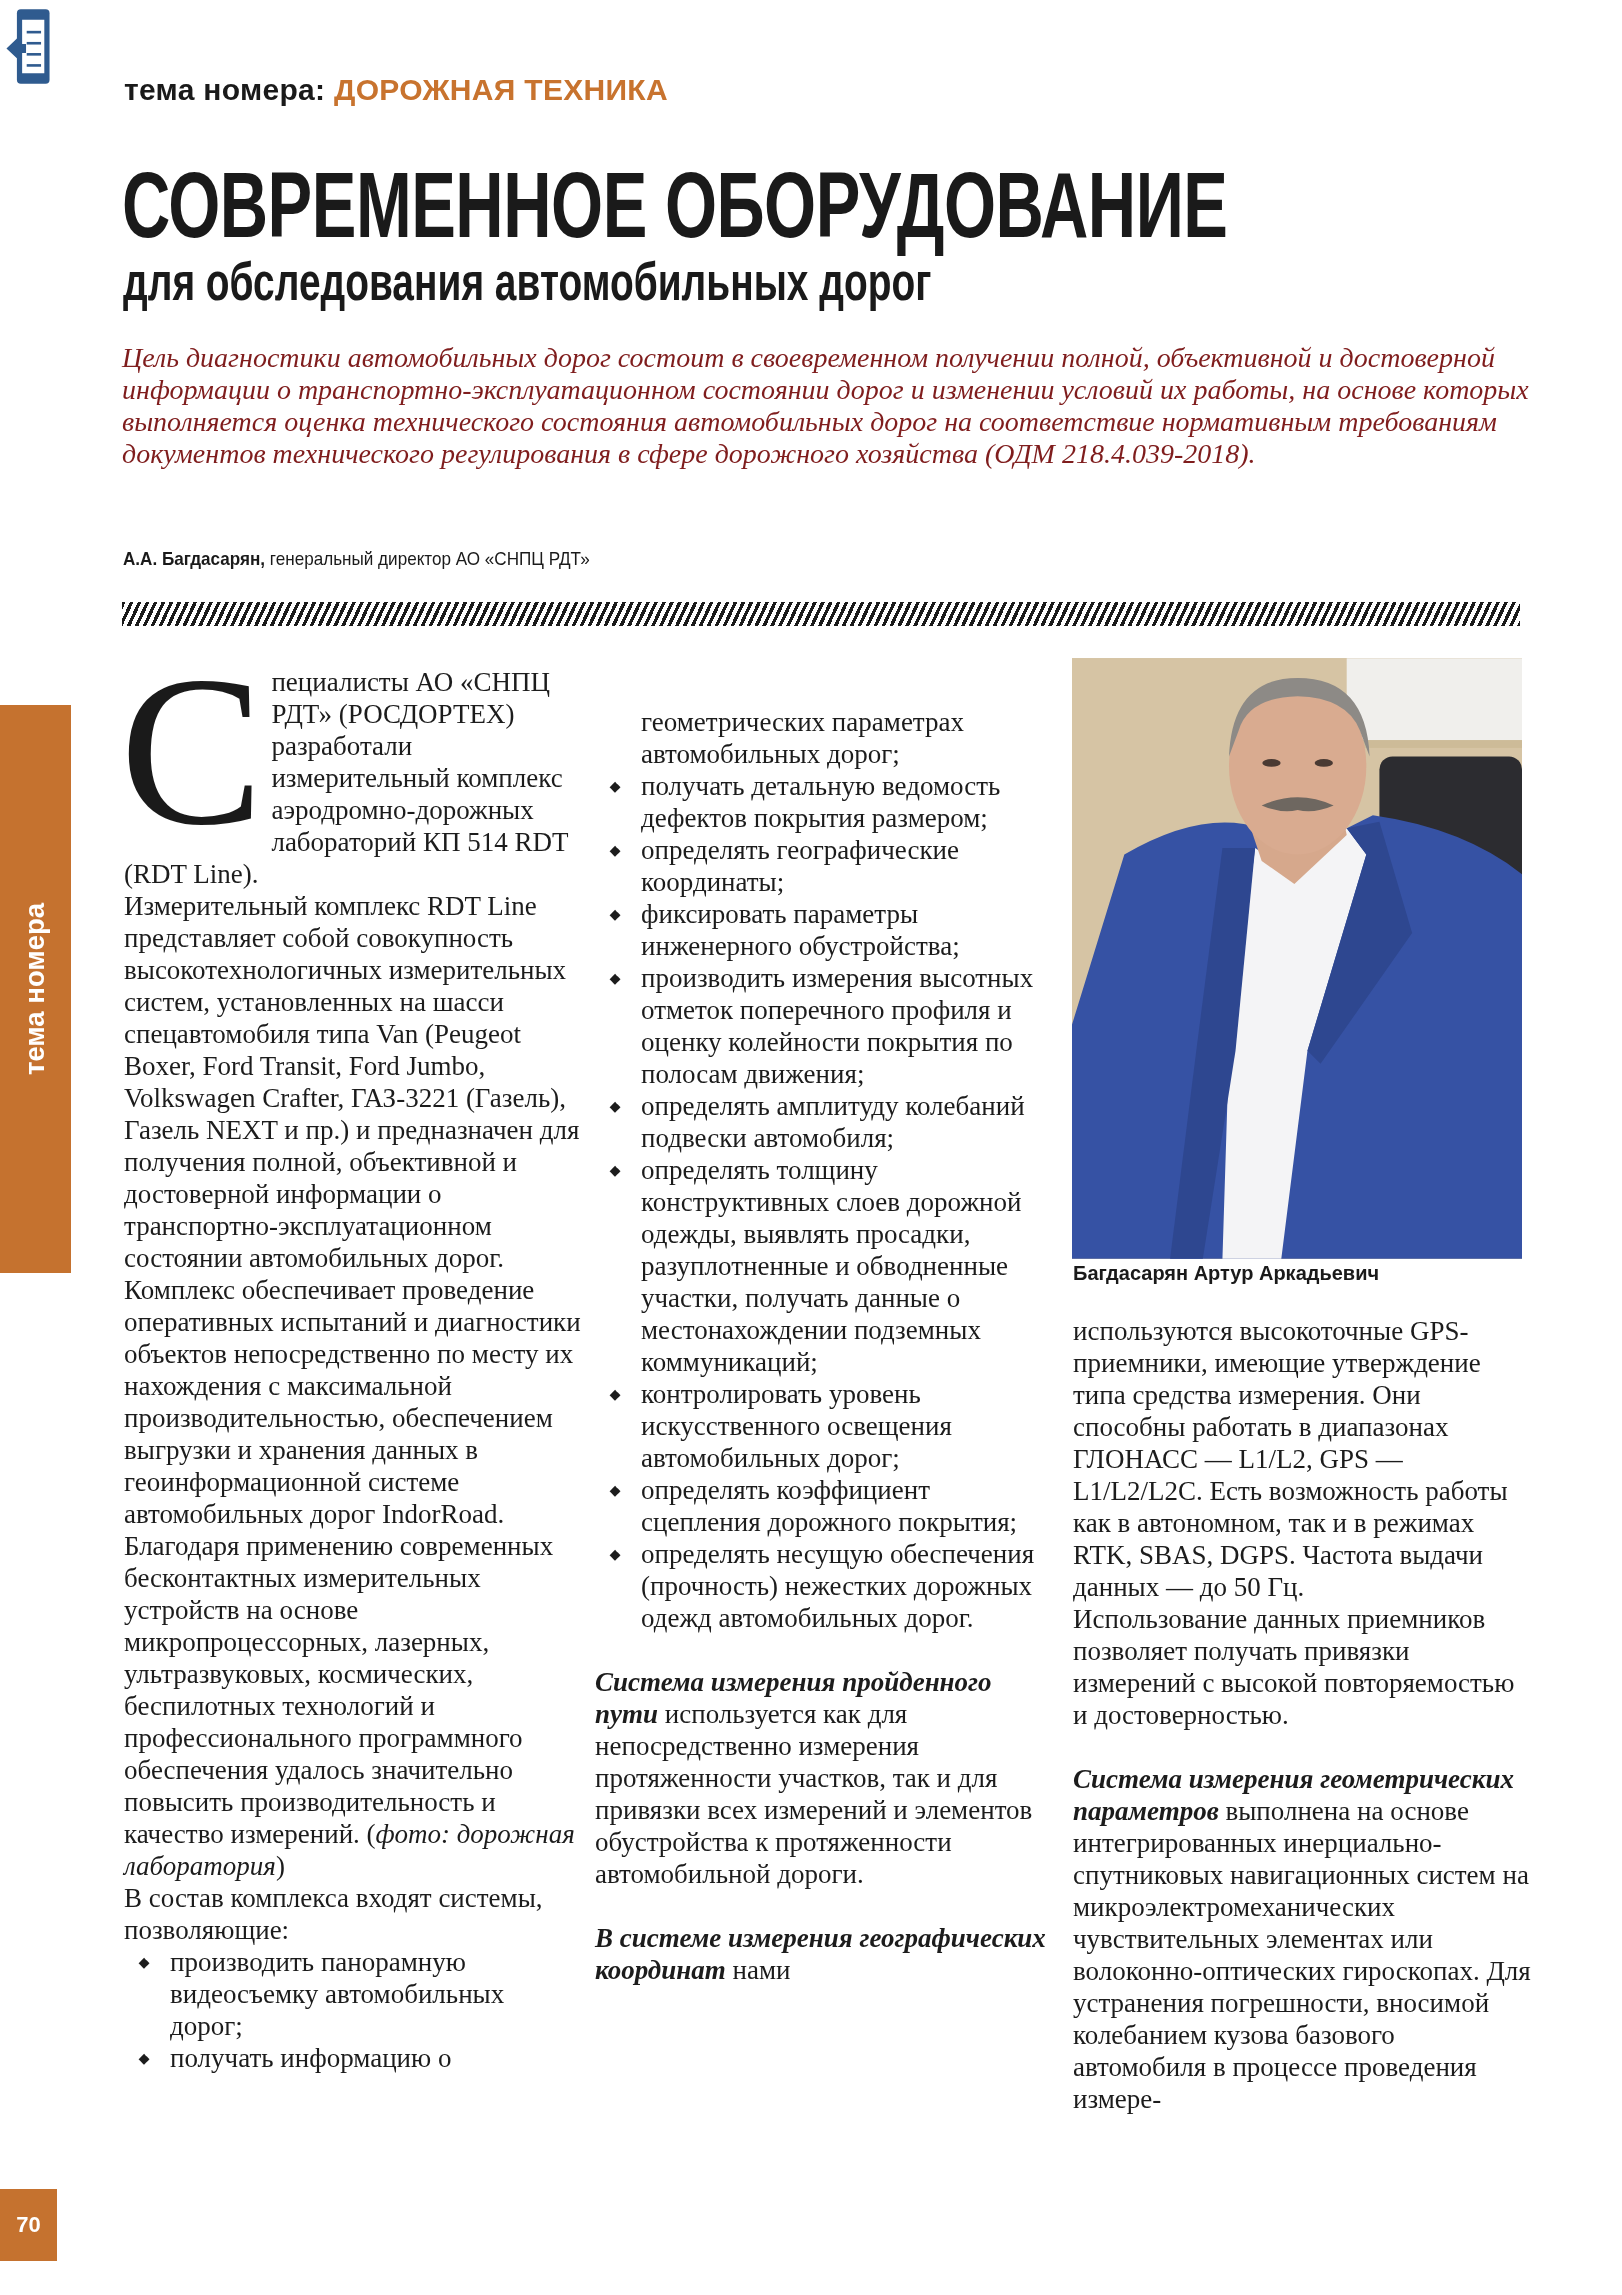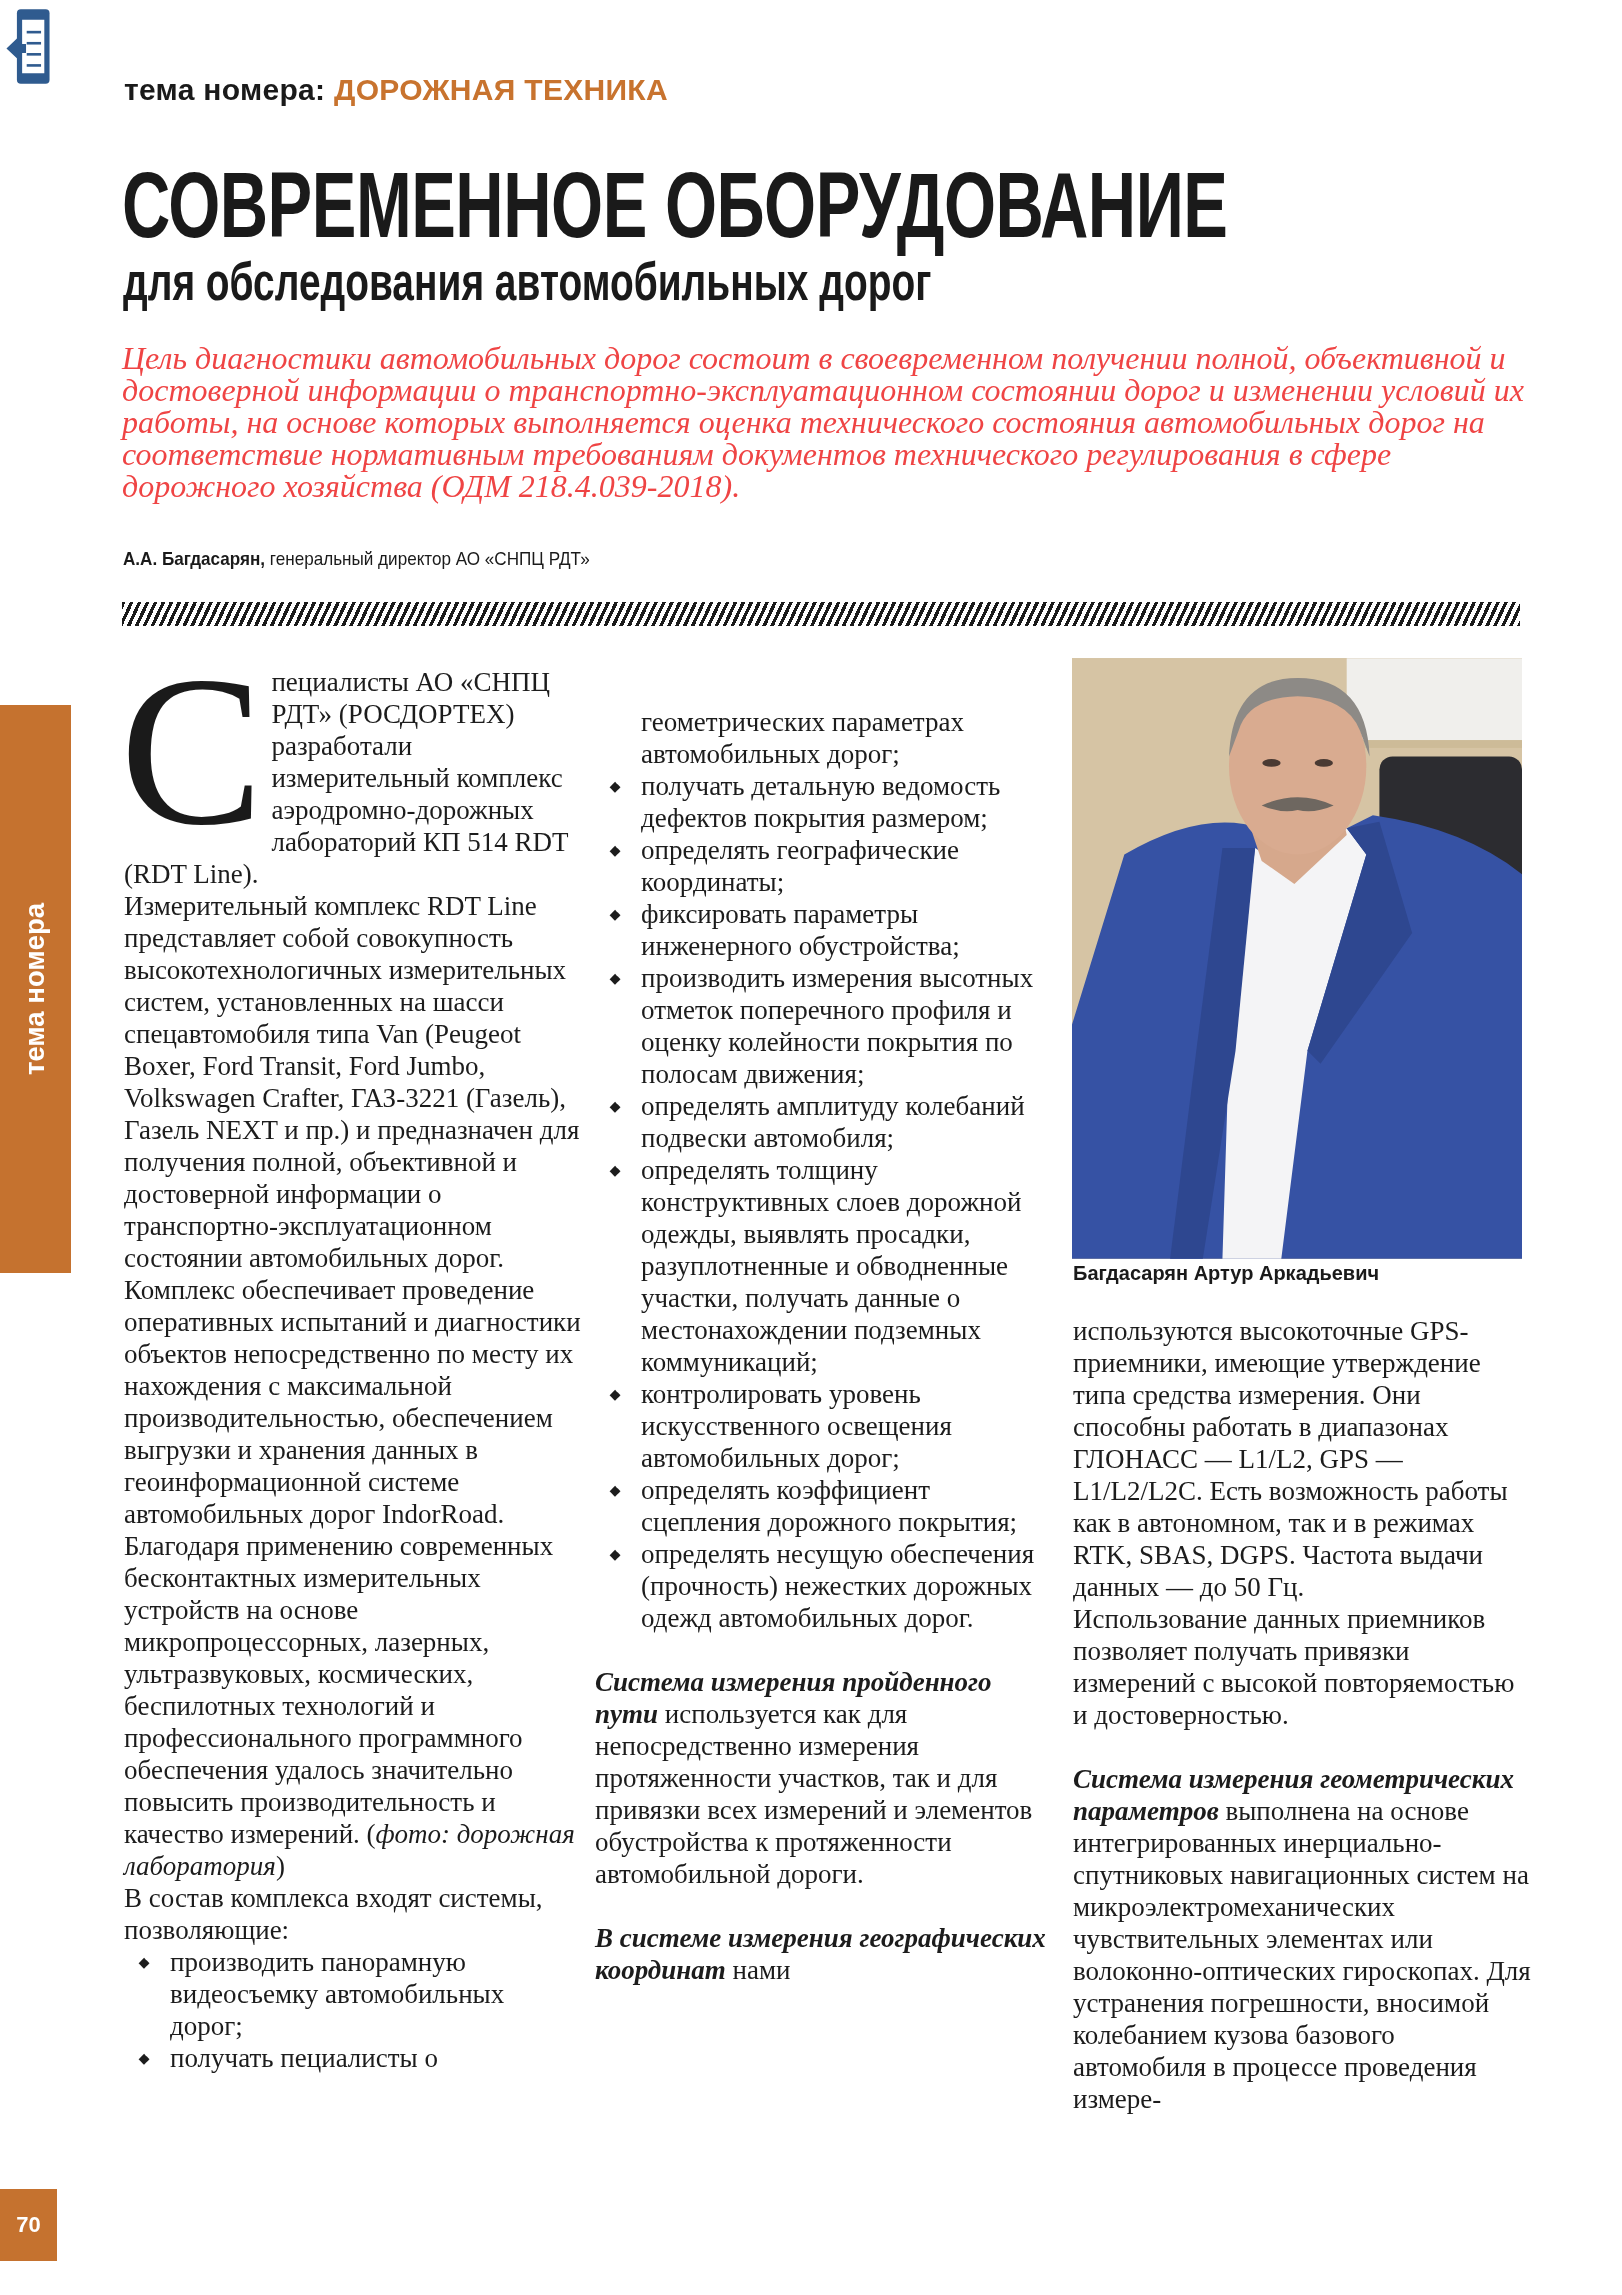--- a/index.html
+++ b/index.html
@@ -29,21 +29,21 @@
   }
   #title-sub {
     left: 123px; top: 252px; font-family: "Liberation Sans", sans-serif;
     font-weight: bold; font-size: 54px; line-height: 59px;
     transform: scaleX(0.72); transform-origin: left top; white-space: nowrap;
   }
 
   
   #lead {
     left: 122px; top: 342px; width: 1413px;
-    font-style: italic; font-size: 32px; line-height: 32px; color: #ef4444;
+    font-style: italic; font-size: 28px; line-height: 32px; color: #7f1d1d;
   }
 
   
   #author-line {
     left: 123px; top: 548px; font-family: "Liberation Sans", sans-serif;
     font-size: 19px; white-space: nowrap; transform: scaleX(0.9); transform-origin: left top;
   }
   #author-line b { font-weight: bold; }
 
   
@@ -146,21 +146,21 @@
 <div class="abs col" id="col1">
   <p>
     <span class="dropcap">С</span><span>пециалисты АО «СНПЦ РДТ» (РОСДОРТЕХ) разработали измерительный комплекс аэродромно-дорожных лабораторий КП 514 RDT (RDT Line).</span>
   </p>
   <p>Измерительный комплекс RDT Line представляет собой совокупность высокотехнологичных измерительных систем, установленных на шасси спецавтомобиля типа Van (Peugeot Boxer, Ford Transit, Ford Jumbo, Volkswagen Crafter, ГАЗ-3221 (Газель), Газель NEXT и пр.) и предназначен для получения полной, объективной и достоверной информации о транспортно-эксплуатационном состоянии автомобильных дорог.</p>
   <p>Комплекс обеспечивает проведение оперативных испытаний и диагностики объектов непосредственно по месту их нахождения с максимальной производительностью, обеспечением выгрузки и хранения данных в геоинформационной системе автомобильных дорог IndorRoad.</p>
   <p><span>Благодаря применению современных бесконтактных измерительных устройств на основе микропроцессорных, лазерных, ультразвуковых, космических, беспилотных технологий и профессионального программного обеспечения удалось значительно повысить производительность и качество измерений. (</span><span class="it">фото: дорожная лаборатория</span><span>)</span></p>
   <p>В состав комплекса входят системы, позволяющие:</p>
   <ul class="bullets">
     <li>производить панорамную видеосъемку автомобильных дорог;</li>
-    <li>получать пециалисты о</li>
+    <li>получать информацию о</li>
   </ul>
 </div>
 
 <div class="abs col" id="col2">
   <ul class="bullets cont">
     <li class="cont">геометрических параметрах автомобильных дорог;</li>
     <li>получать детальную ведомость дефектов покрытия размером;</li>
     <li>определять географические координаты;</li>
     <li>фиксировать параметры инженерного обустройства;</li>
     <li>производить измерения высотных отметок поперечного профиля и оценку колейности покрытия по полосам движения;</li>

